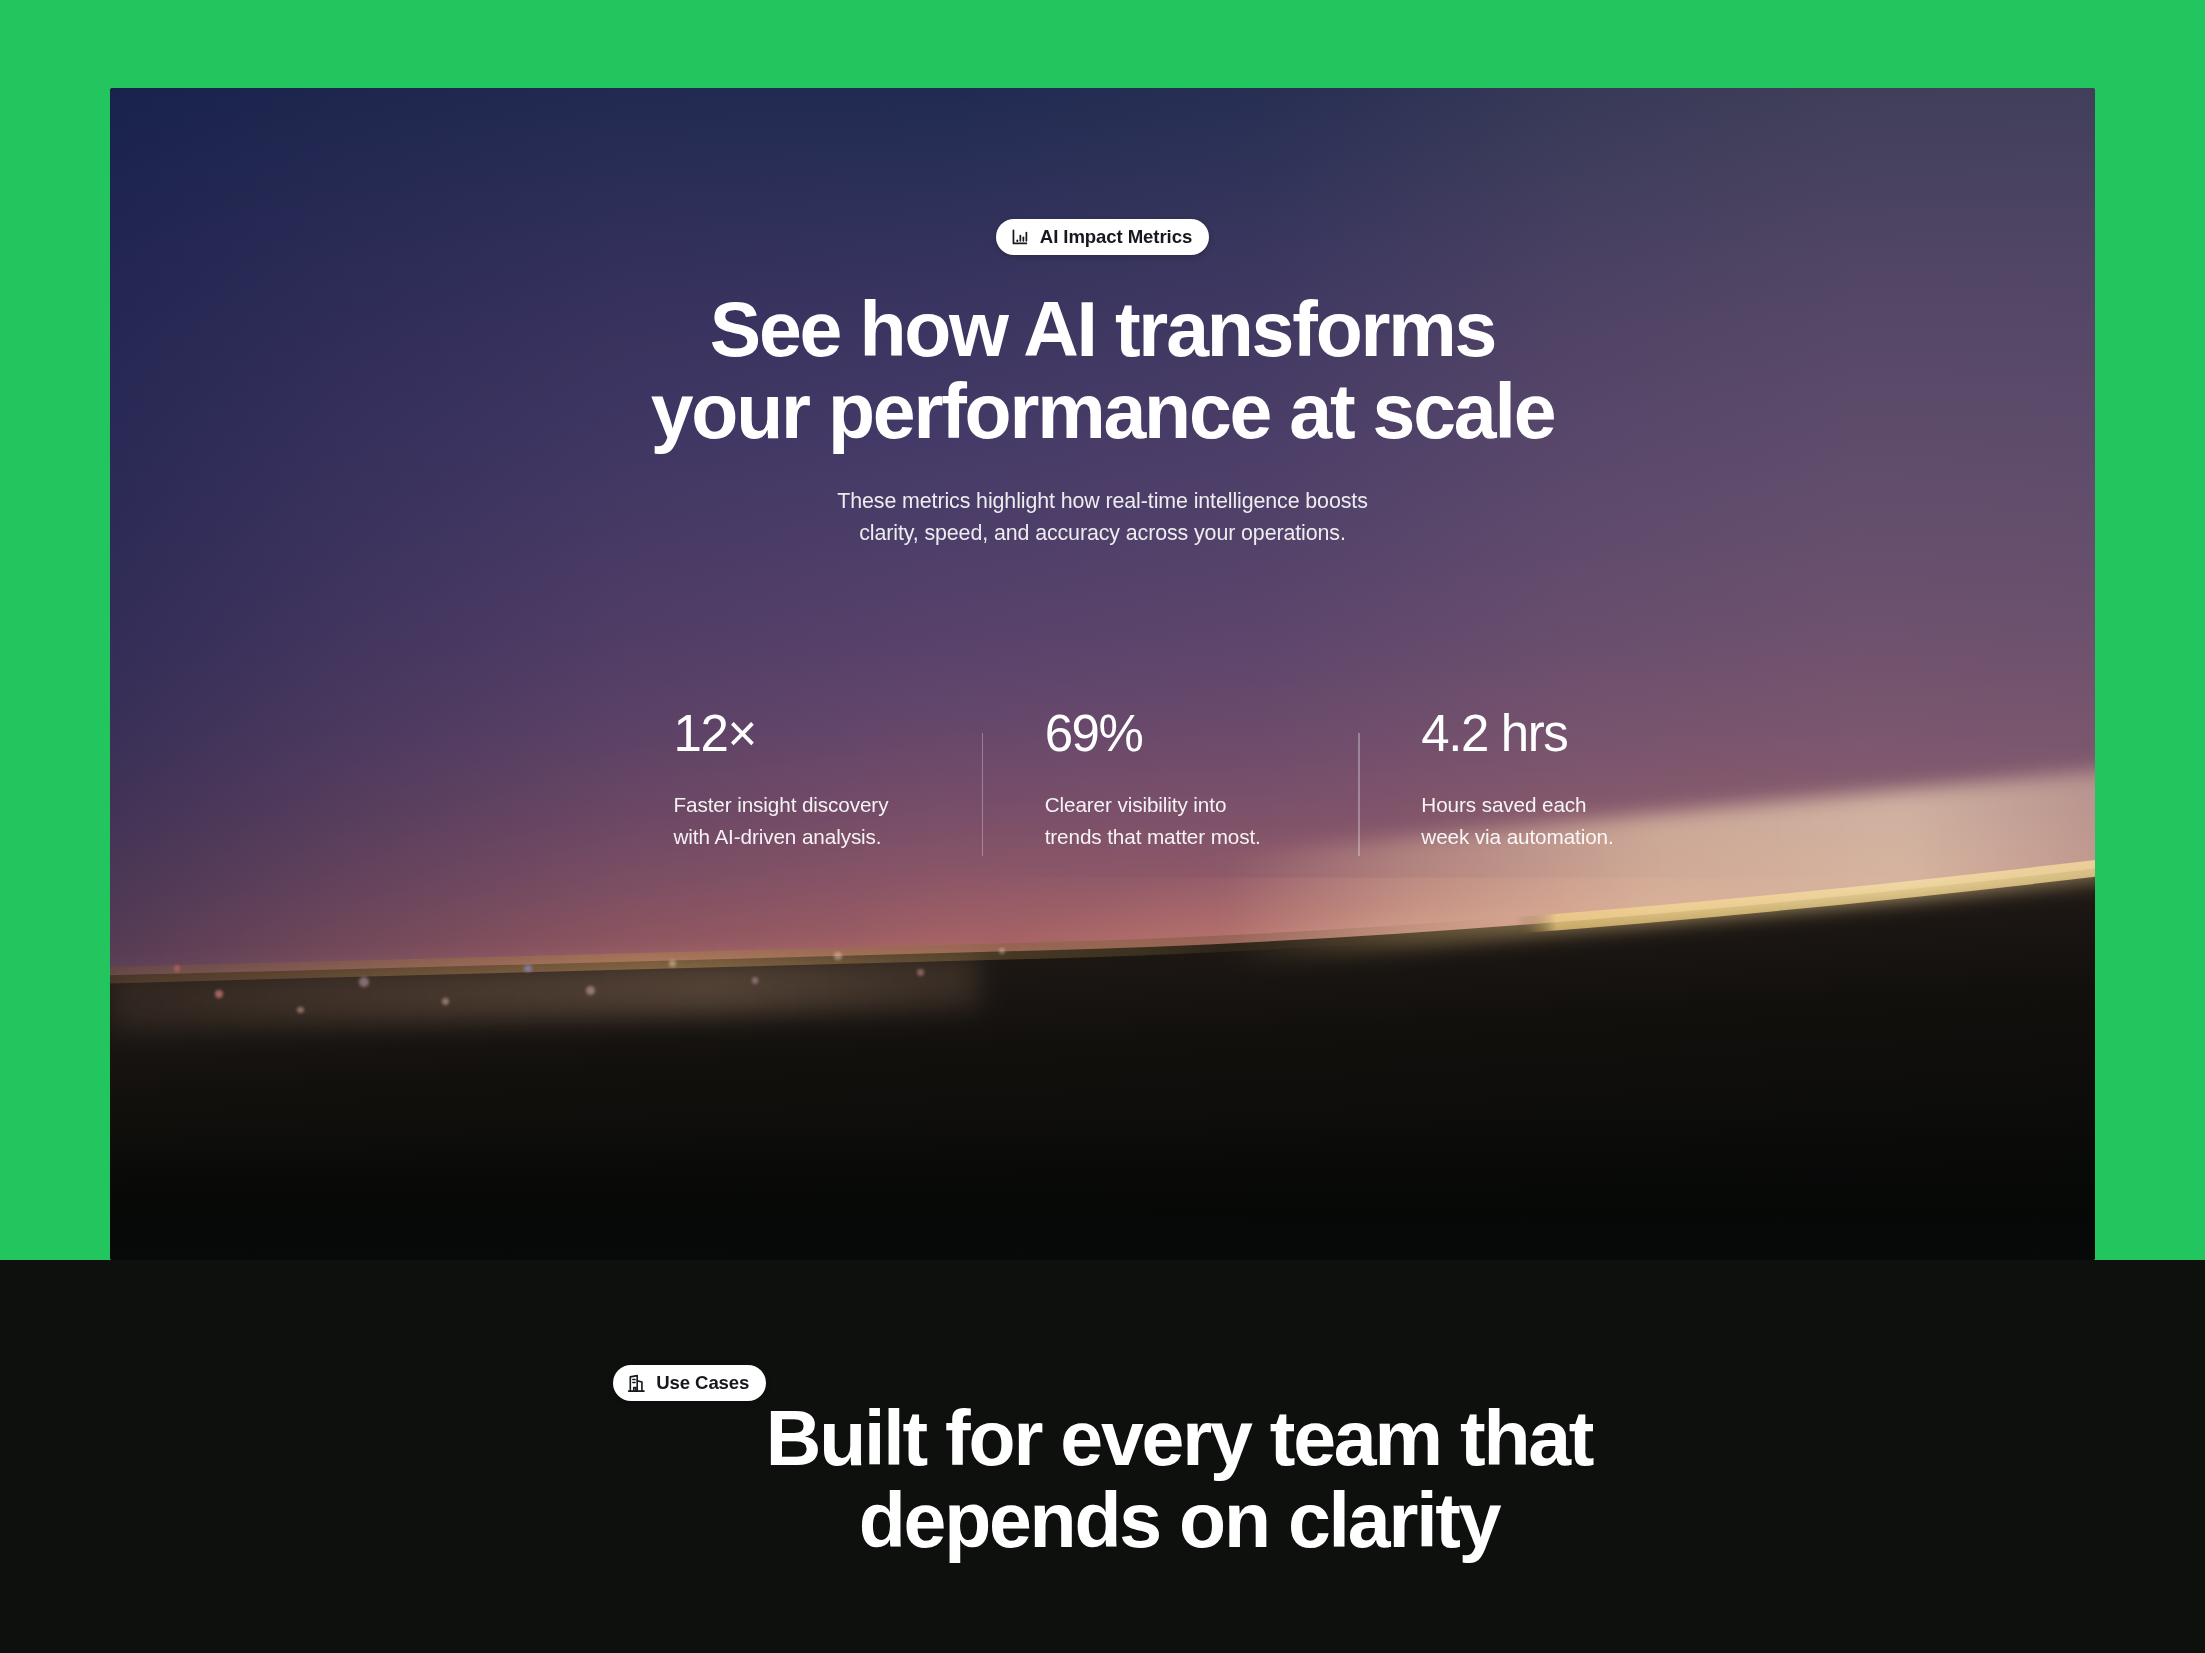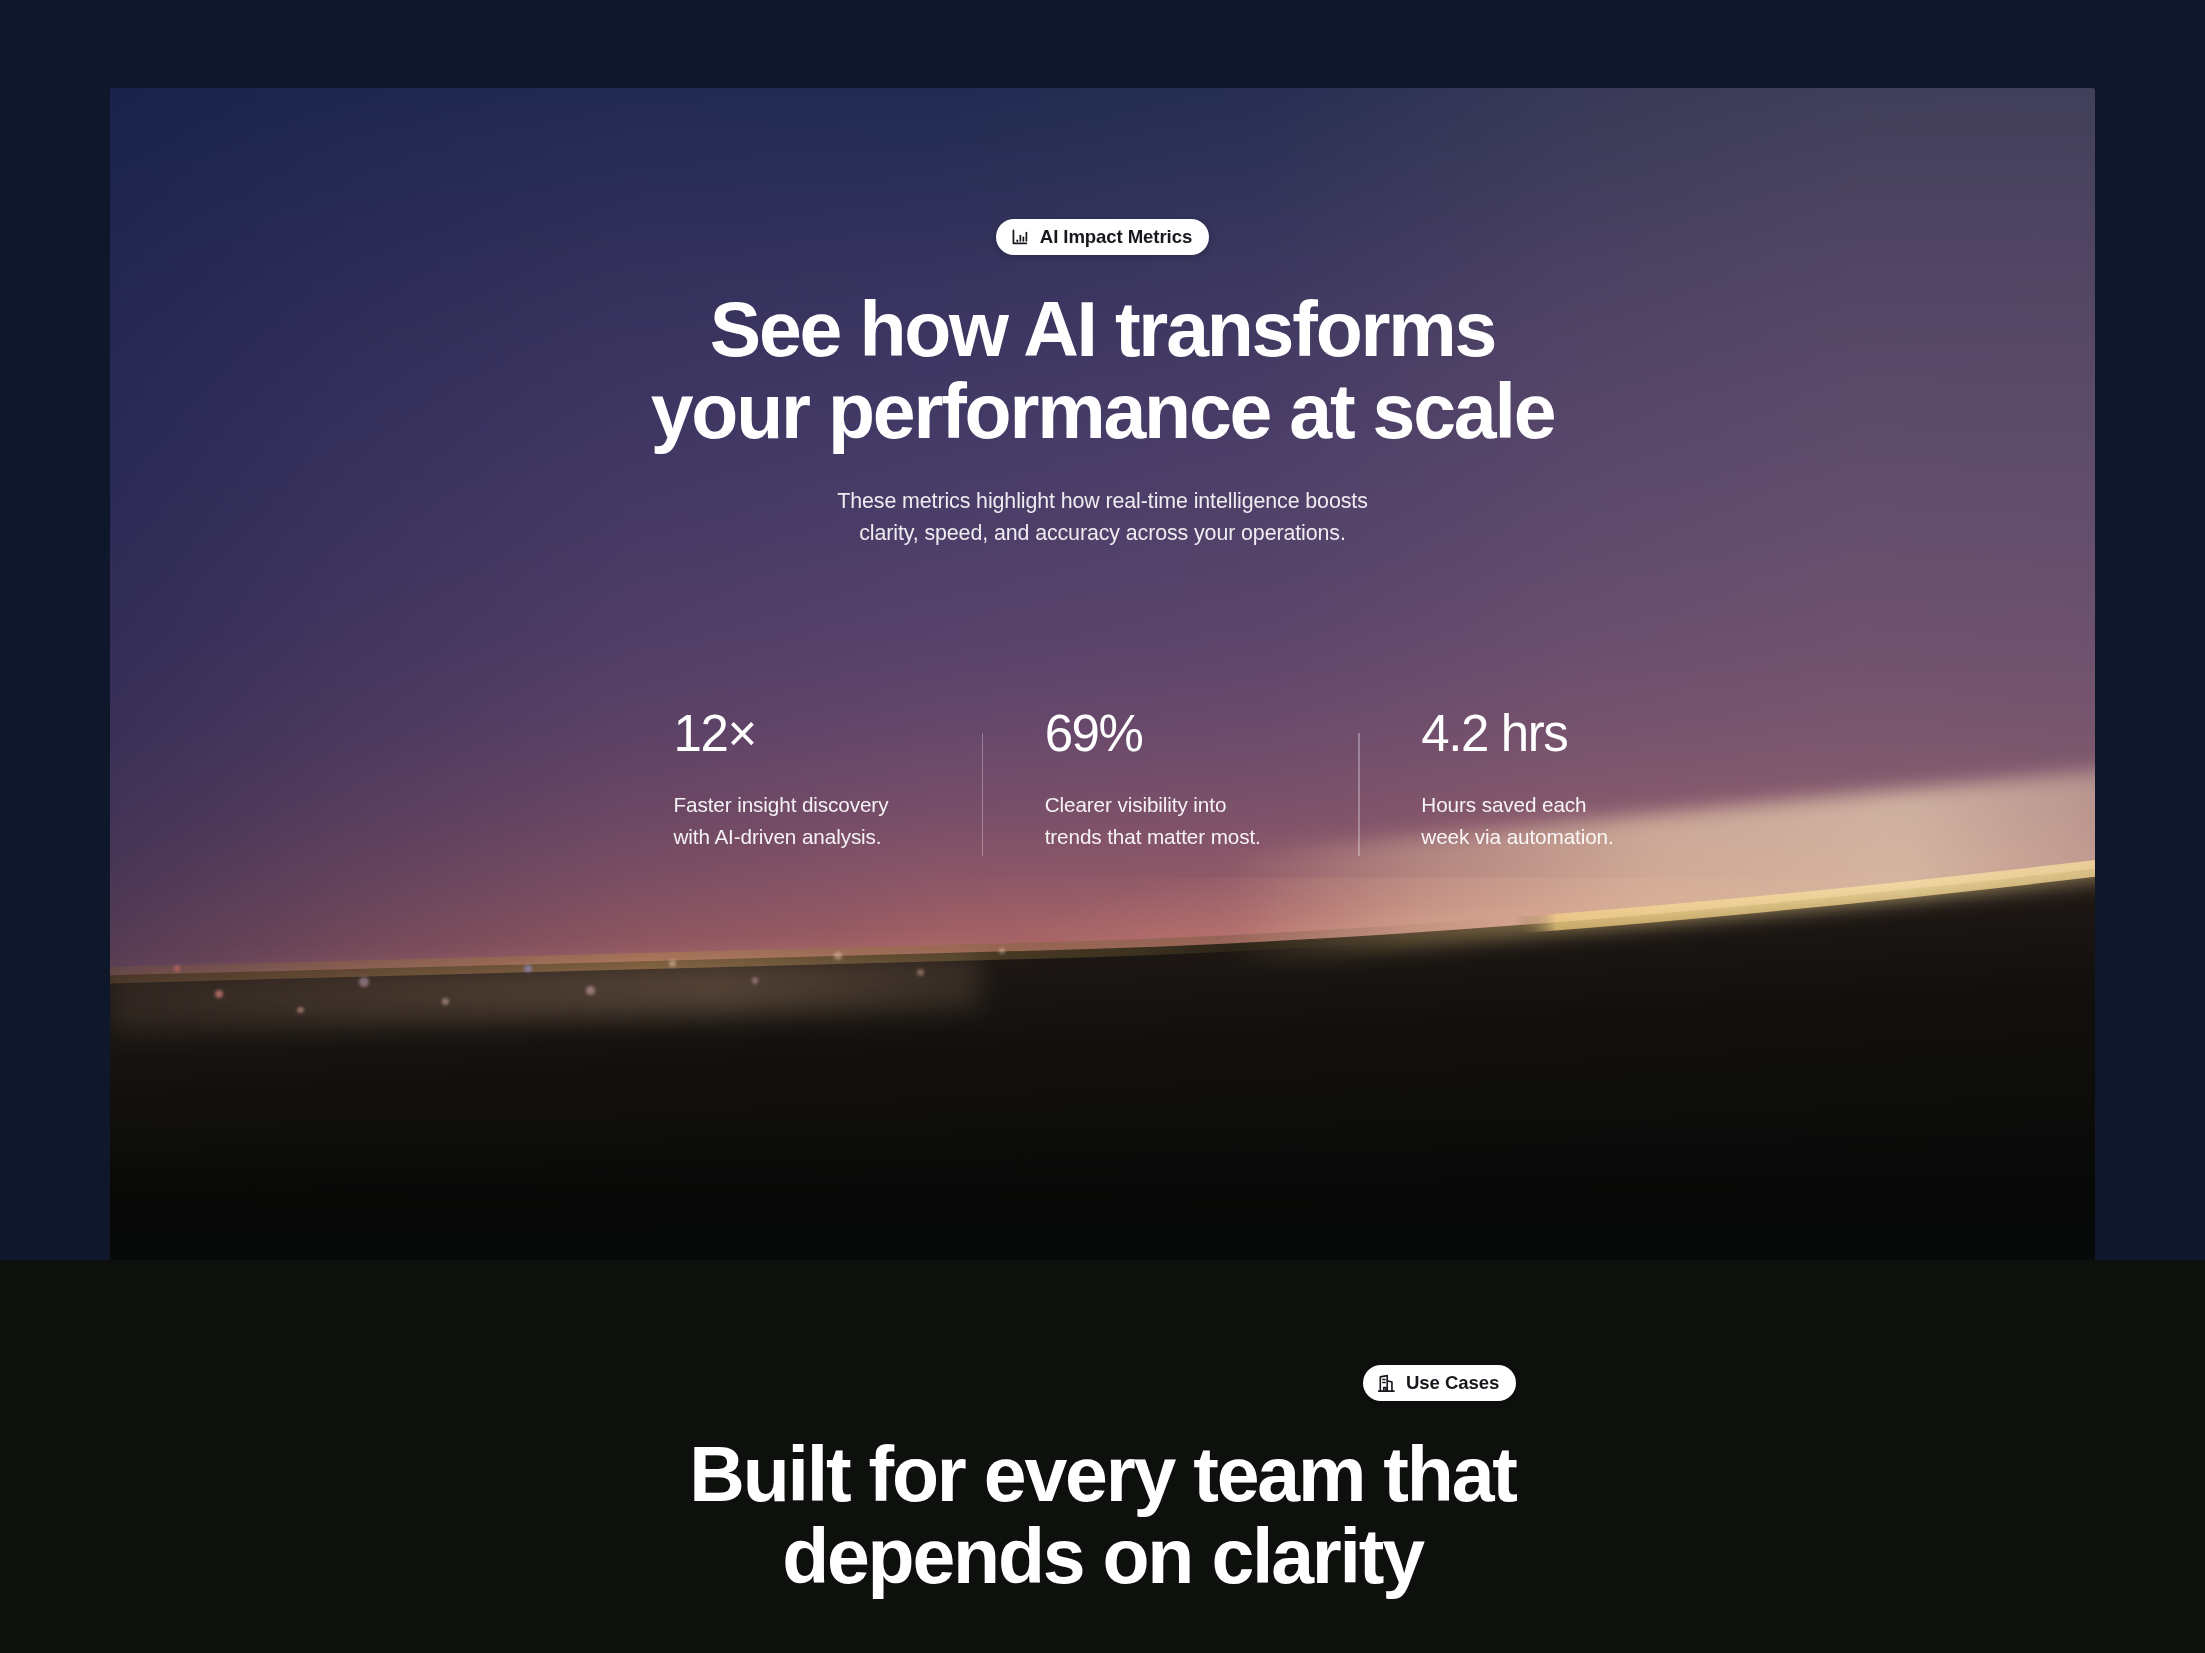--- a/index.html
+++ b/index.html
@@ -2,21 +2,21 @@
 <html style="font-size:11px"><head>
 <meta charset="utf-8">
 <style>
   * { margin:0; padding:0; box-sizing:border-box; }
   html, body {
     width:2205px; height:1654px;
     background:#000;
     font-family:"Liberation Sans", sans-serif;
     overflow:hidden;
   }
-  .page { position:relative; width:2205px; height:1654px; background:#0f172a; overflow:hidden; }
+  .page { position:relative; width:2205px; height:1654px; background:#22c55e; overflow:hidden; }
 
   
   .hero {
     position:absolute;
     left:110px; top:88px;
     width:1985px; height:1172px;
     border-radius:2.8px;
     overflow:hidden;
     background:#2a2a46;
   }
@@ -211,21 +211,21 @@
     letter-spacing:-0.1px;
   }
 
   
   .lower {
     position:absolute;
     left:0; right:0; top:1260px; bottom:0;
     background:#0d100c;
     display:flex; flex-direction:column; align-items:center;
   }
-  .lower-inner { margin-top:105px; display:flex; flex-direction:column; align-items:flex-end; }
+  .lower-inner { margin-top:105px; display:flex; flex-direction:row; align-items:flex-start; }
   .h2 {
     margin-top:32px;
     font-size:77px; font-weight:700;
     line-height:1.07; letter-spacing:-2.2px;
     color:#ffffff; text-align:center;
     max-width:1172px;
   }
 </style>
 </head>
 <body>

